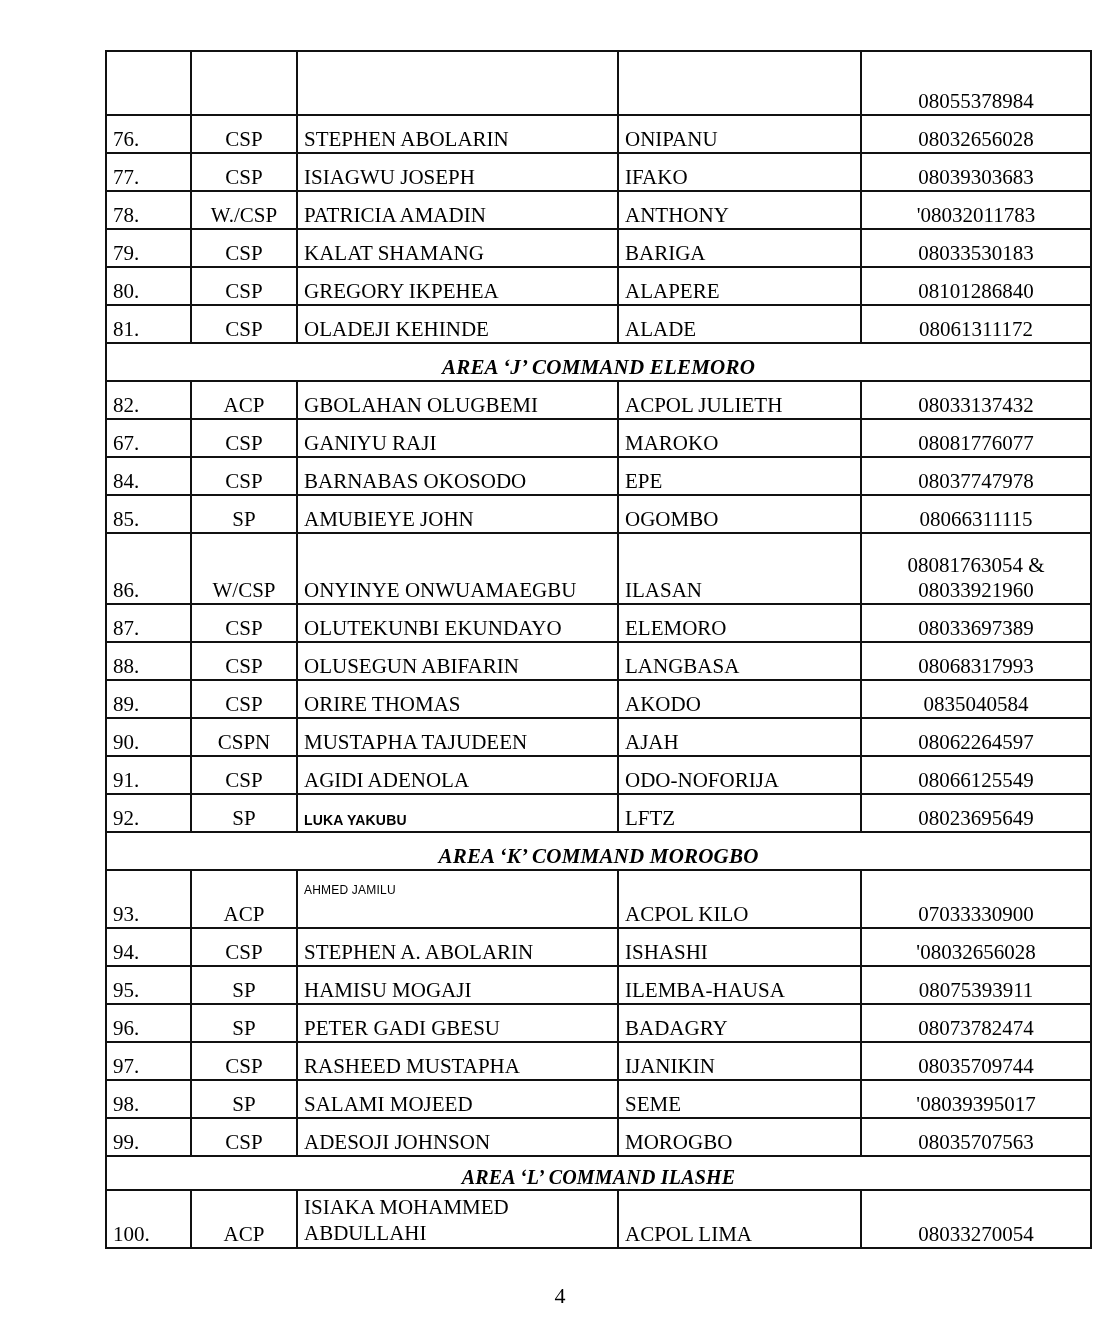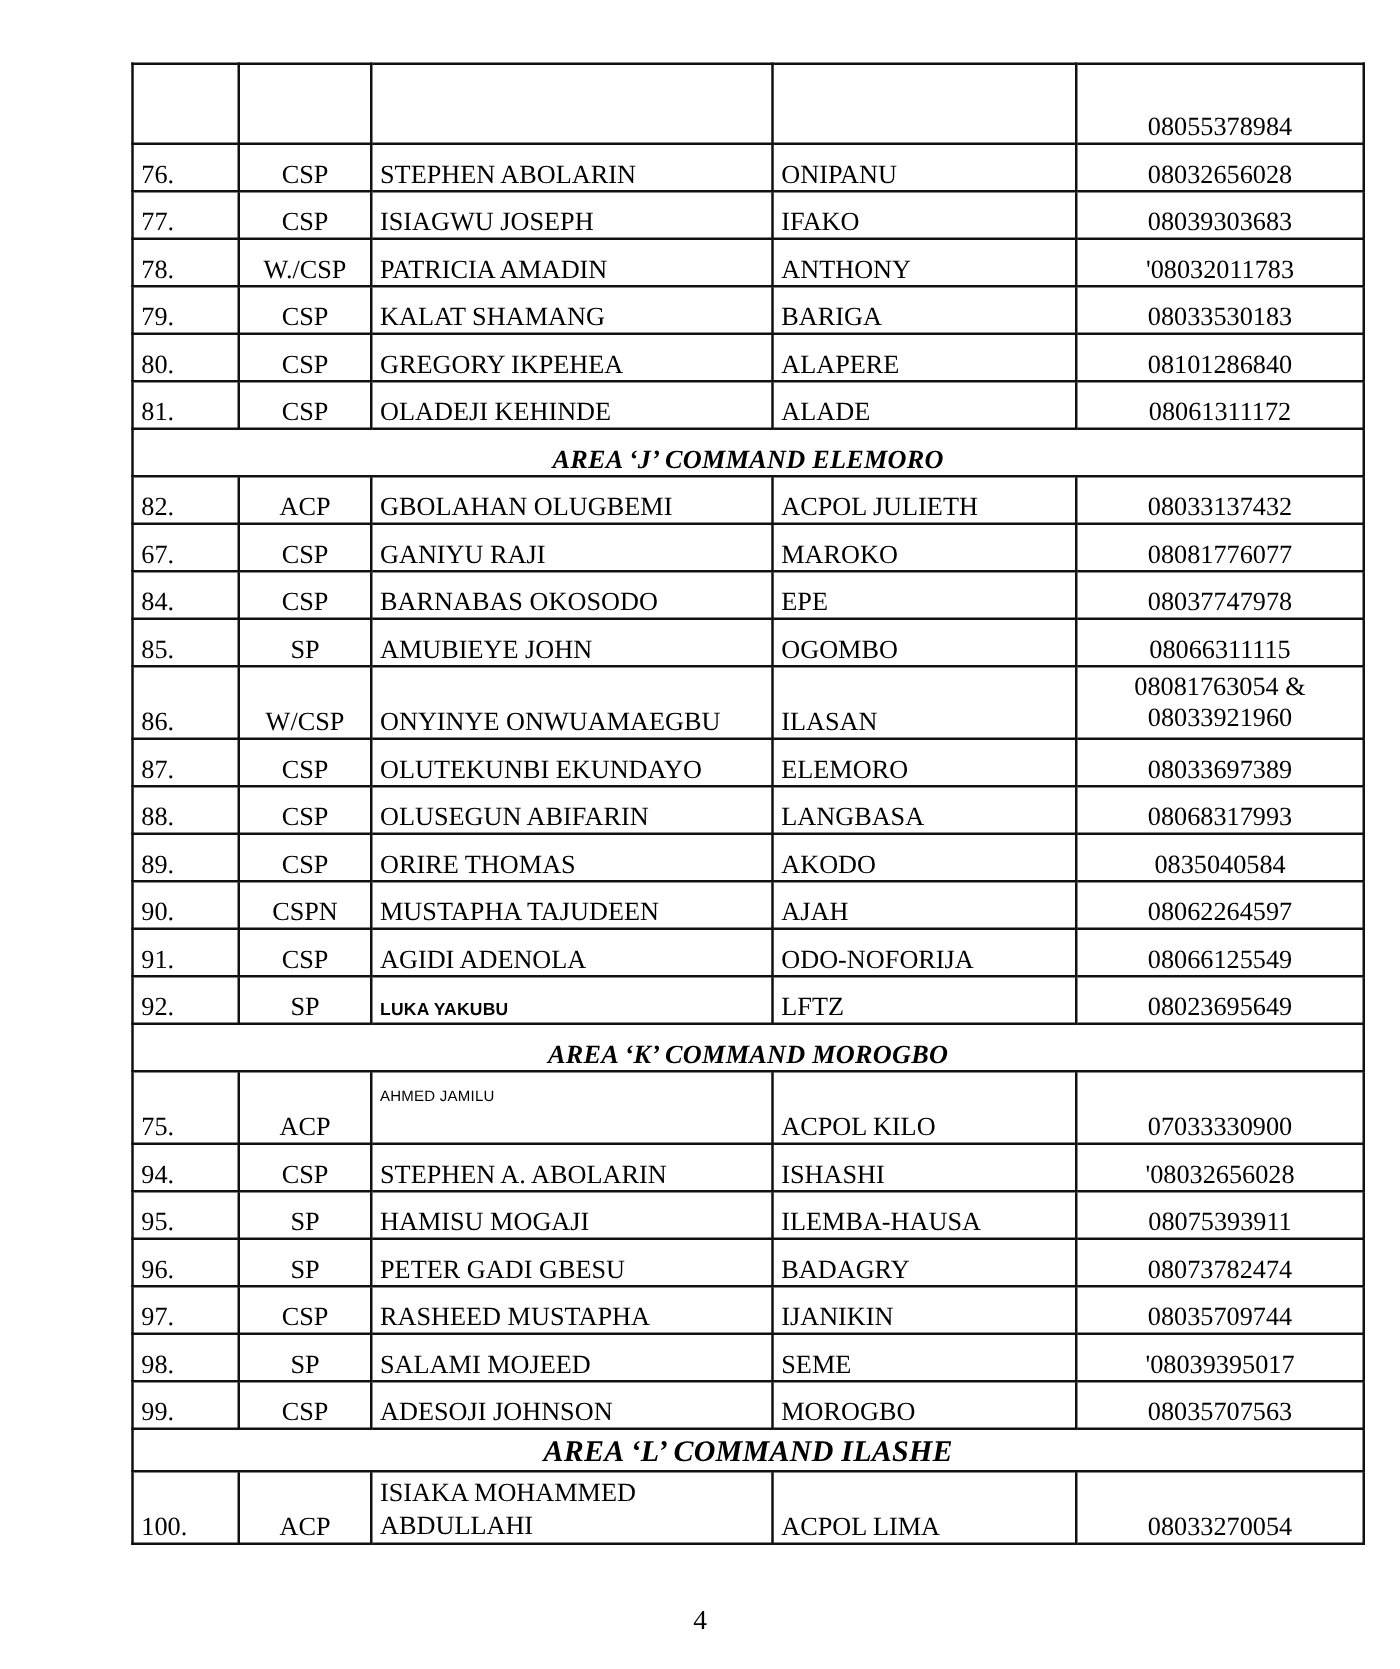--- a/index.html
+++ b/index.html
@@ -64,21 +64,21 @@
     font-weight: bold;
     font-style: italic;
     font-size: 25px;
     letter-spacing: 0.2px;
     vertical-align: middle;
     height: 42px;
     padding-bottom: 2px;
     margin-top: 24px;
   }
   td.area-header.small {
-    font-size: 24px;
+    font-size: 20px;
     height: 34px;
   }
 
   
   tr.continuation td { height: 64px; }
 
   
   tr.tall td { height: 58px; }
 
   
@@ -98,21 +98,21 @@
   
   td.name.two-line {
     vertical-align: top;
     padding-top: 3px;
     line-height: 1.25;
   }
   td.name.two-line .ln2 { display: block; }
 
   td.phone.two-line {
     vertical-align: top;
-    padding-top: 3px;
+    padding-top: 19px;
     line-height: 1.18;
   }
   td.phone.two-line span { display: block; }
 
   .page-number {
     position: absolute;
     left: 0;
     top: 1283px;
     width: 1120px;
     text-align: center;
@@ -263,21 +263,21 @@
           <td class="sn">92.</td>
           <td class="rank">SP</td>
           <td class="name"><span class="sans-name">LUKA YAKUBU</span></td>
           <td class="div">LFTZ</td>
           <td class="phone">08023695649</td>
         </tr>
         <tr>
           <td colspan="5" class="area-header">AREA ‘K’ COMMAND MOROGBO</td>
         </tr>
         <tr class="tall">
-          <td class="sn">75.</td>
+          <td class="sn">93.</td>
           <td class="rank">ACP</td>
           <td class="name two-line"><span class="sans-small">AHMED JAMILU</span></td>
           <td class="div">ACPOL KILO</td>
           <td class="phone">07033330900</td>
         </tr>
         <tr>
           <td class="sn">94.</td>
           <td class="rank">CSP</td>
           <td class="name">STEPHEN A. ABOLARIN</td>
           <td class="div">ISHASHI</td>

